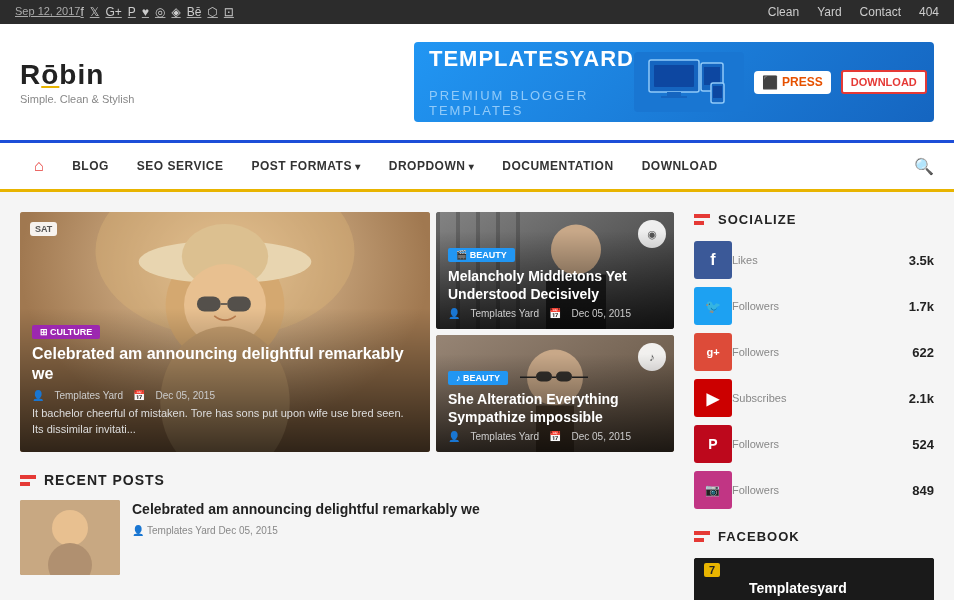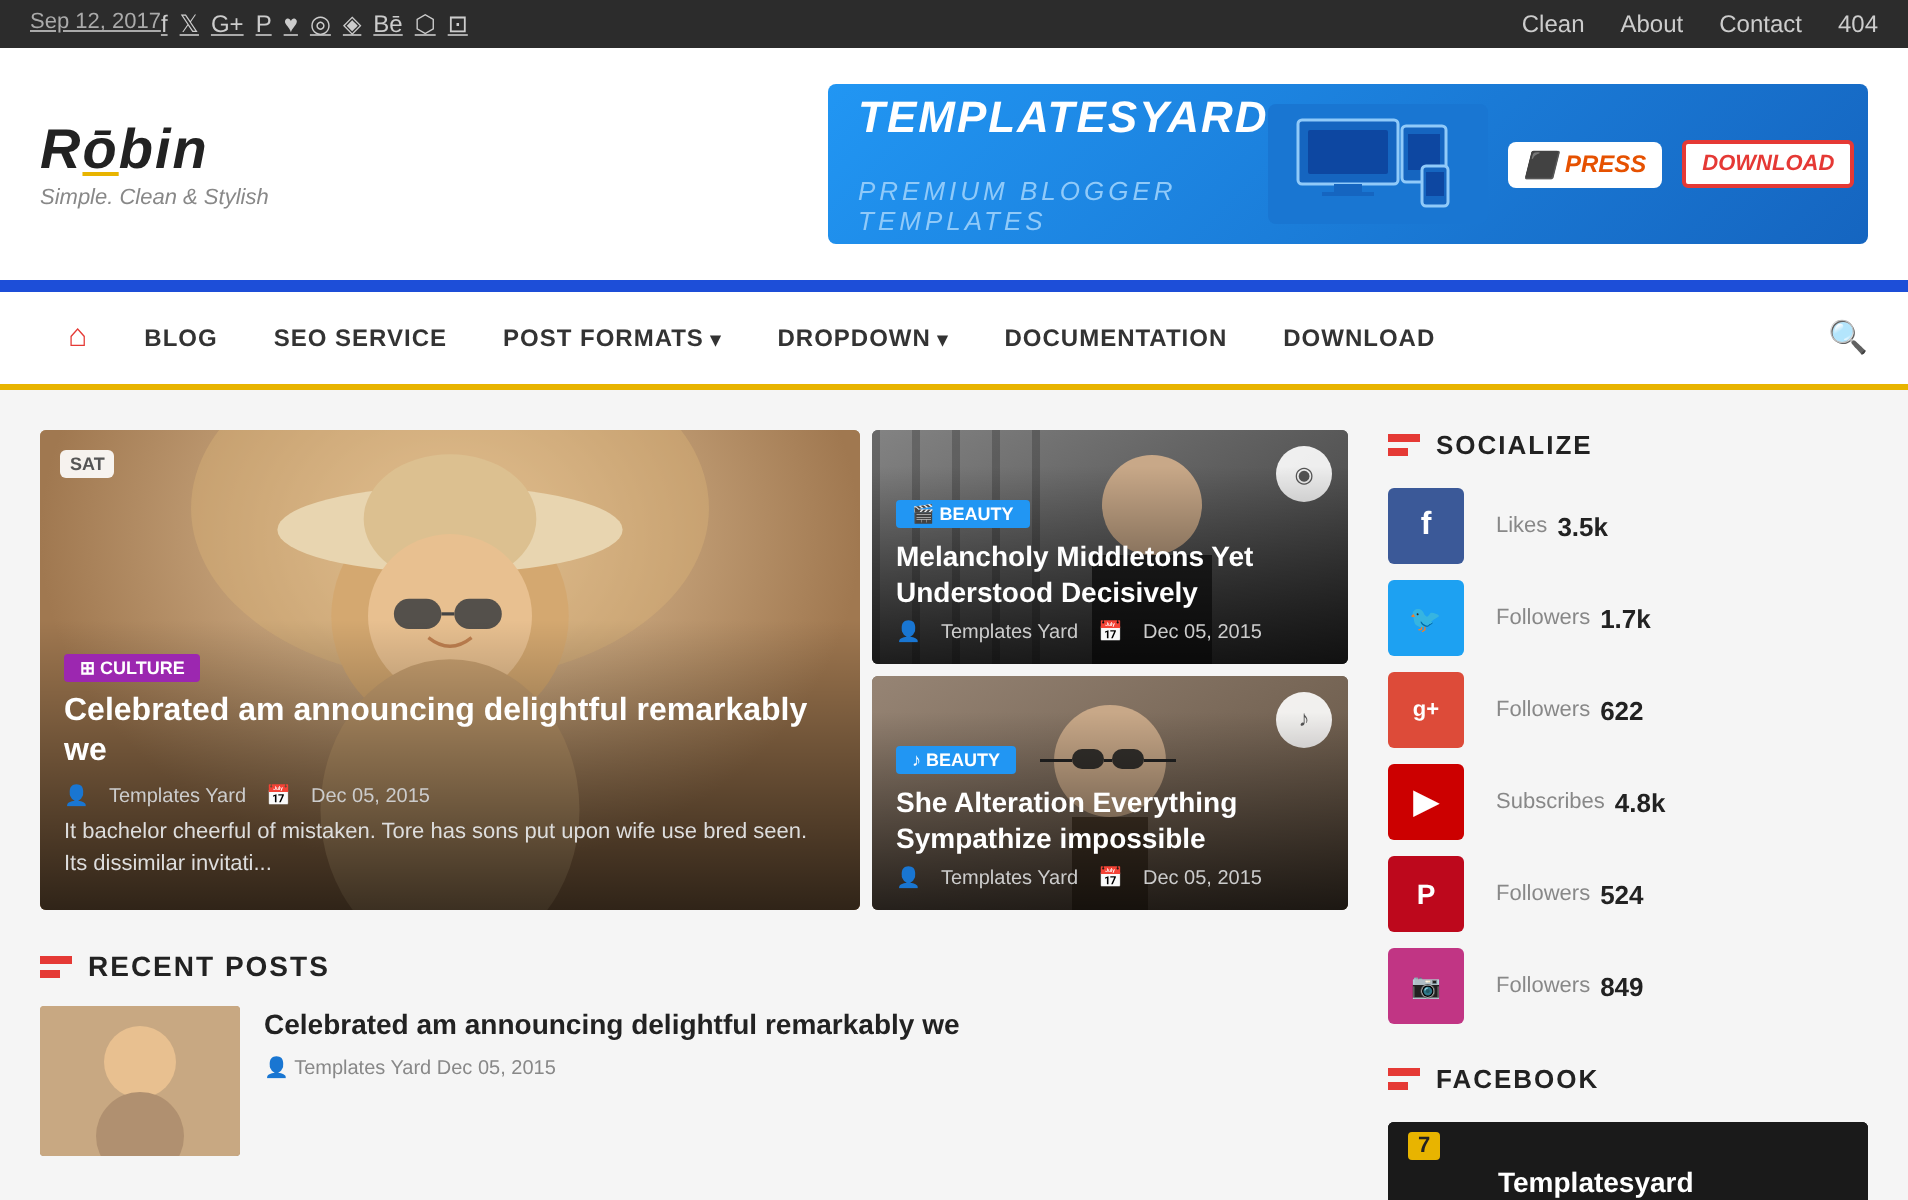--- a/index.html
+++ b/index.html
@@ -22,22 +22,21 @@
     .topbar-right { display: flex; gap: 18px; }
     .topbar-right a { color: #ccc; text-decoration: none; font-size: 12px; }
 
     
     .header {
       background: #fff;
       padding: 18px 20px;
       display: flex;
       align-items: center;
       justify-content: space-between;
-      border-bottom: 6px solid #1d4ed8;
-      font-style: italic;
+      border-bottom: 3px solid #1d4ed8;
     }
     .logo-area {}
     .logo-title {
       font-size: 28px;
       font-weight: bold;
       color: #222;
       letter-spacing: 1px;
     }
     .logo-title span { text-decoration: underline; text-decoration-color: #e8b400; }
     .logo-subtitle { font-size: 11px; color: #888; margin-top: 2px; }
@@ -288,24 +287,24 @@
     }
     .social-fb { background: #3b5998; }
     .social-tw { background: #1da1f2; }
     .social-gp { background: #dd4b39; }
     .social-yt { background: #cc0000; }
     .social-pi { background: #bd081c; }
     .social-ig { background: #c13584; }
     .social-count-area {
       display: flex;
       align-items: center;
-      justify-content: flex-start;
+      justify-content: space-between;
       flex: 1;
       gap: 5px;
-      padding-left: 16px;
+      padding-left: 0;
     }
     .social-label { font-size: 11px; color: #888; }
     .social-count { font-size: 13px; font-weight: bold; color: #222; }
 
     
     .fb-preview {
       width: 100%;
       height: 60px;
       background: #222;
       border-radius: 3px;
@@ -349,21 +348,21 @@
       <span class="topbar-icon">♥</span>
       <span class="topbar-icon">◎</span>
       <span class="topbar-icon">◈</span>
       <span class="topbar-icon">Bē</span>
       <span class="topbar-icon">⬡</span>
       <span class="topbar-icon">⊡</span>
     </div>
   </div>
   <div class="topbar-right">
     <a>Clean</a>
-    <a>About</a>
+    <a>Yard</a>
     <a>Contact</a>
     <a>404</a>
   </div>
 </div>
 
 <div class="header">
   <div class="logo-area">
     <div class="logo-title">
       R<span>ō</span>bin
     </div>
@@ -595,21 +594,21 @@
         <div class="social-count-area">
           <span class="social-label">Followers</span>
           <span class="social-count">622</span>
         </div>
       </div>
 
       <div class="social-item">
         <div class="social-icon-box social-yt">▶</div>
         <div class="social-count-area">
           <span class="social-label">Subscribes</span>
-          <span class="social-count">4.8k</span>
+          <span class="social-count">2.1k</span>
         </div>
       </div>
 
       <div class="social-item">
         <div class="social-icon-box social-pi" style="font-size:14px;">P</div>
         <div class="social-count-area">
           <span class="social-label">Followers</span>
           <span class="social-count">524</span>
         </div>
       </div>

